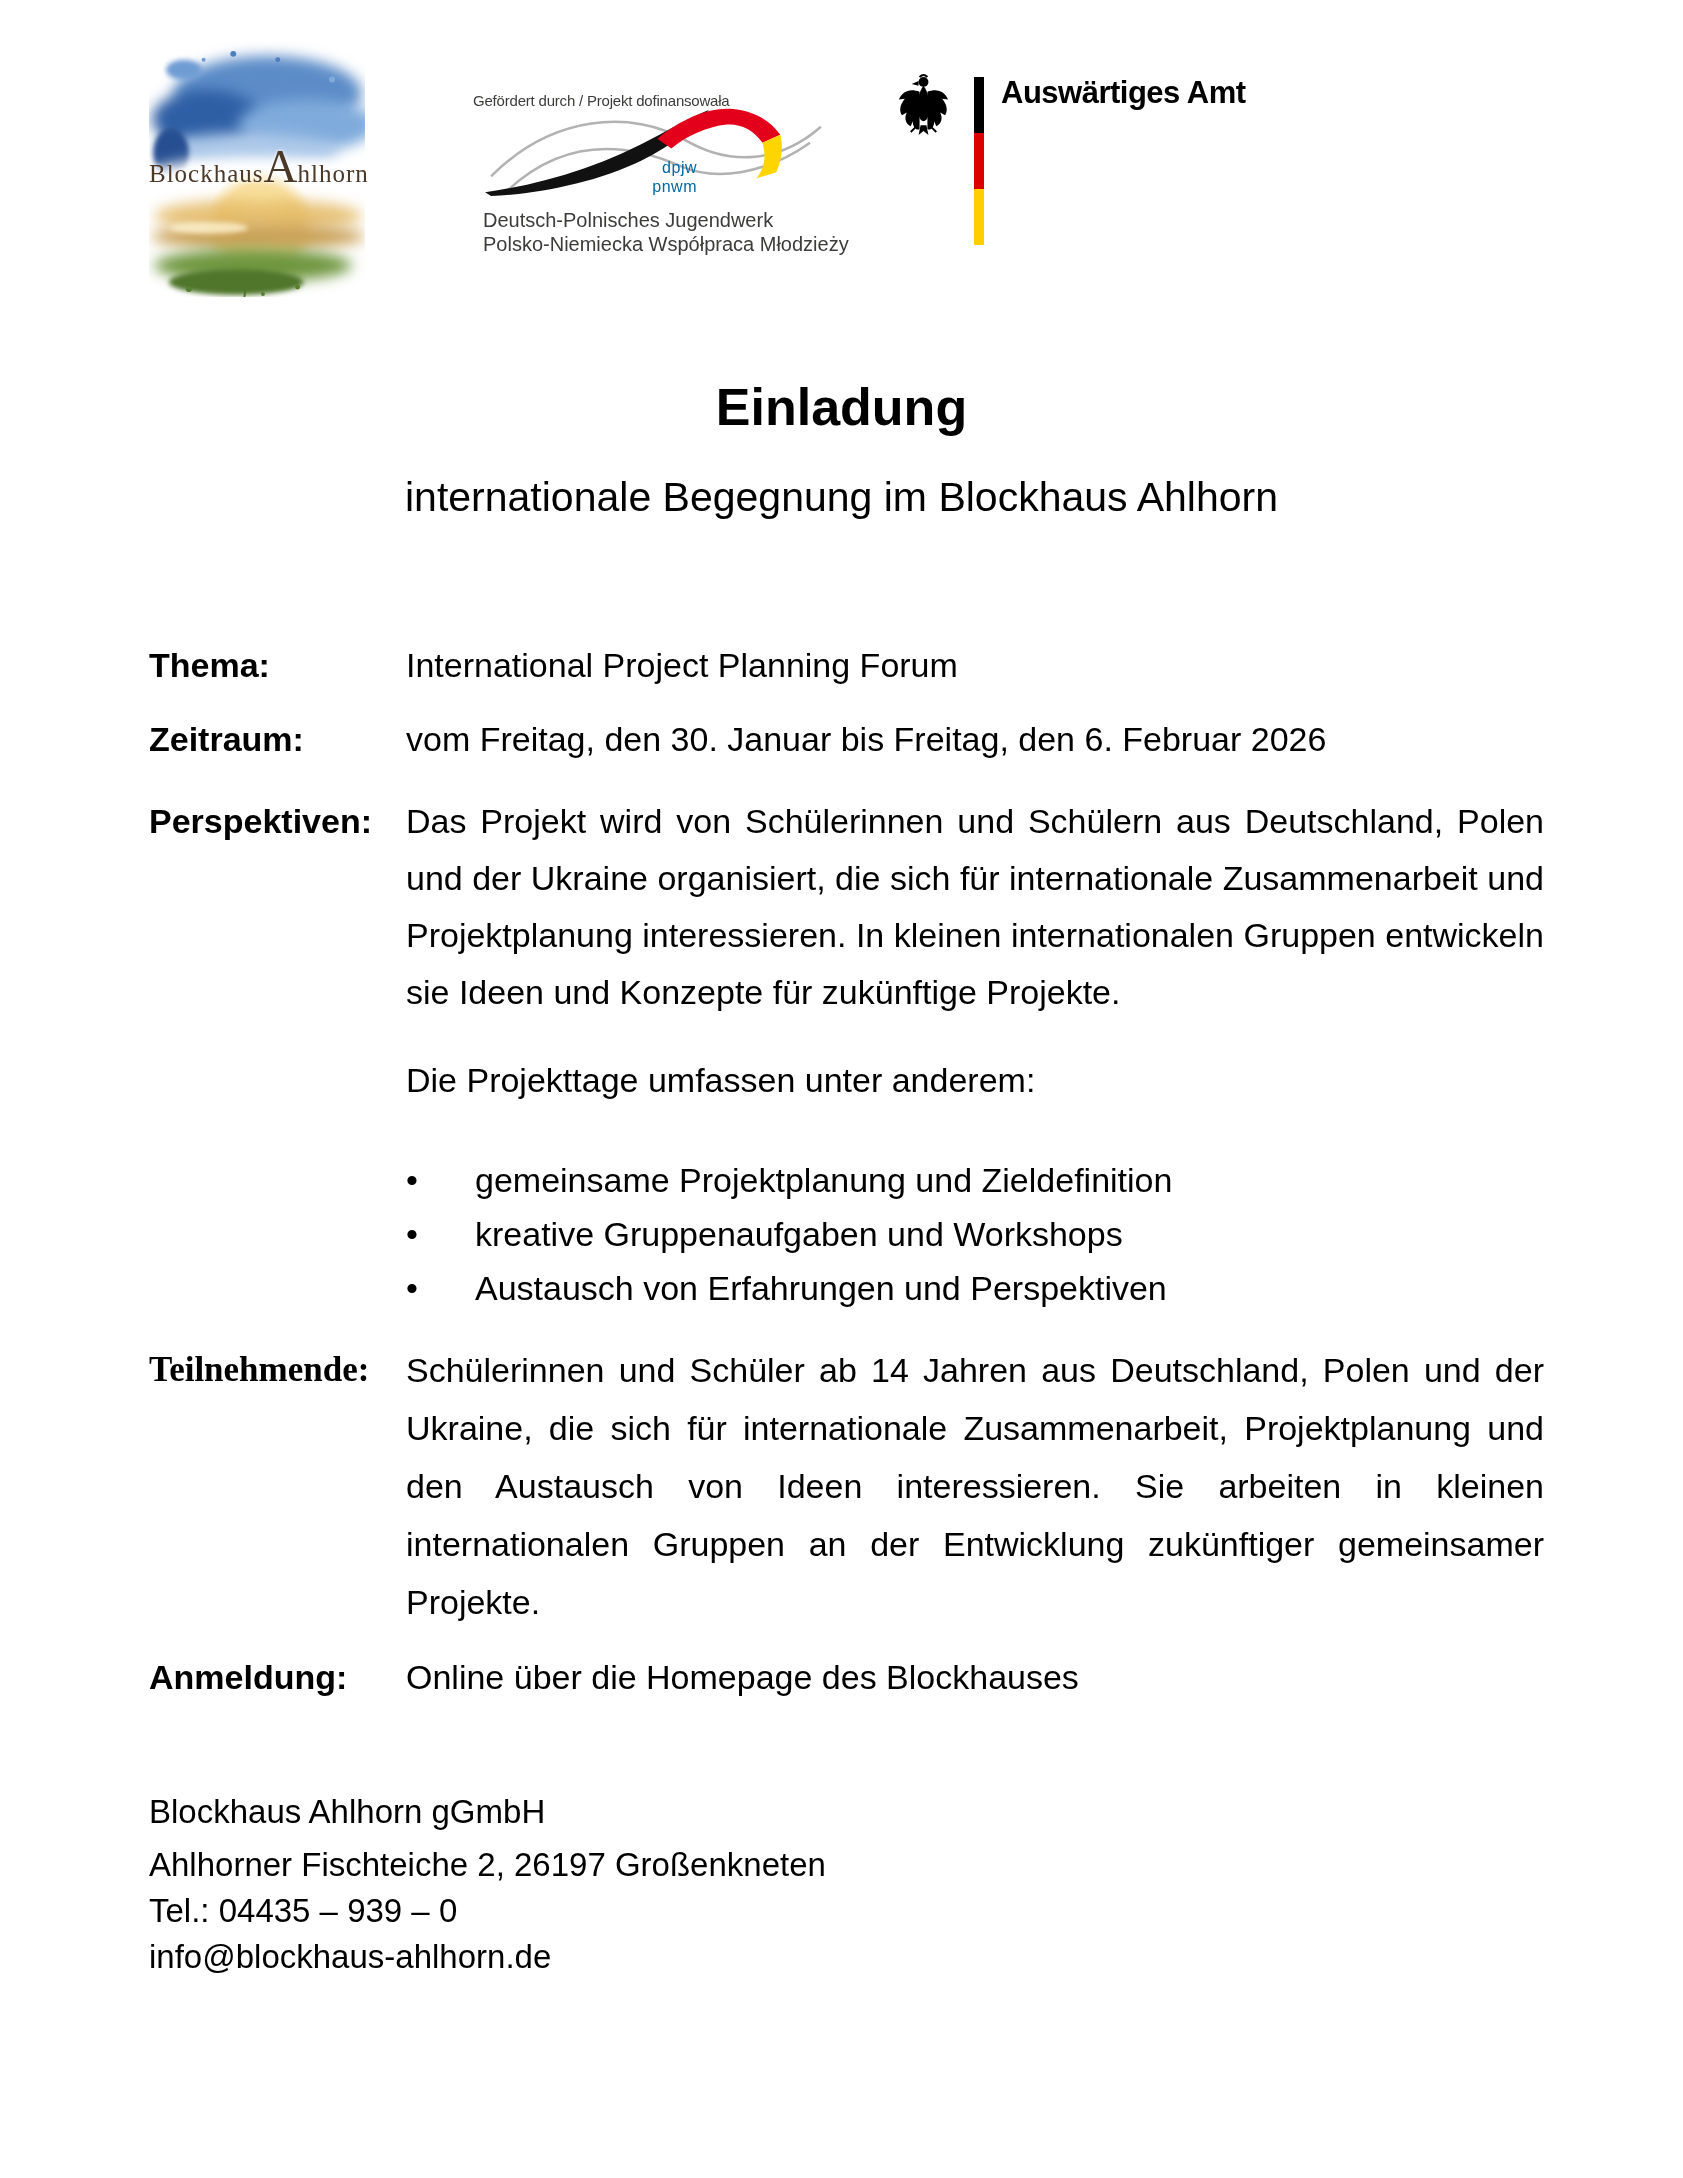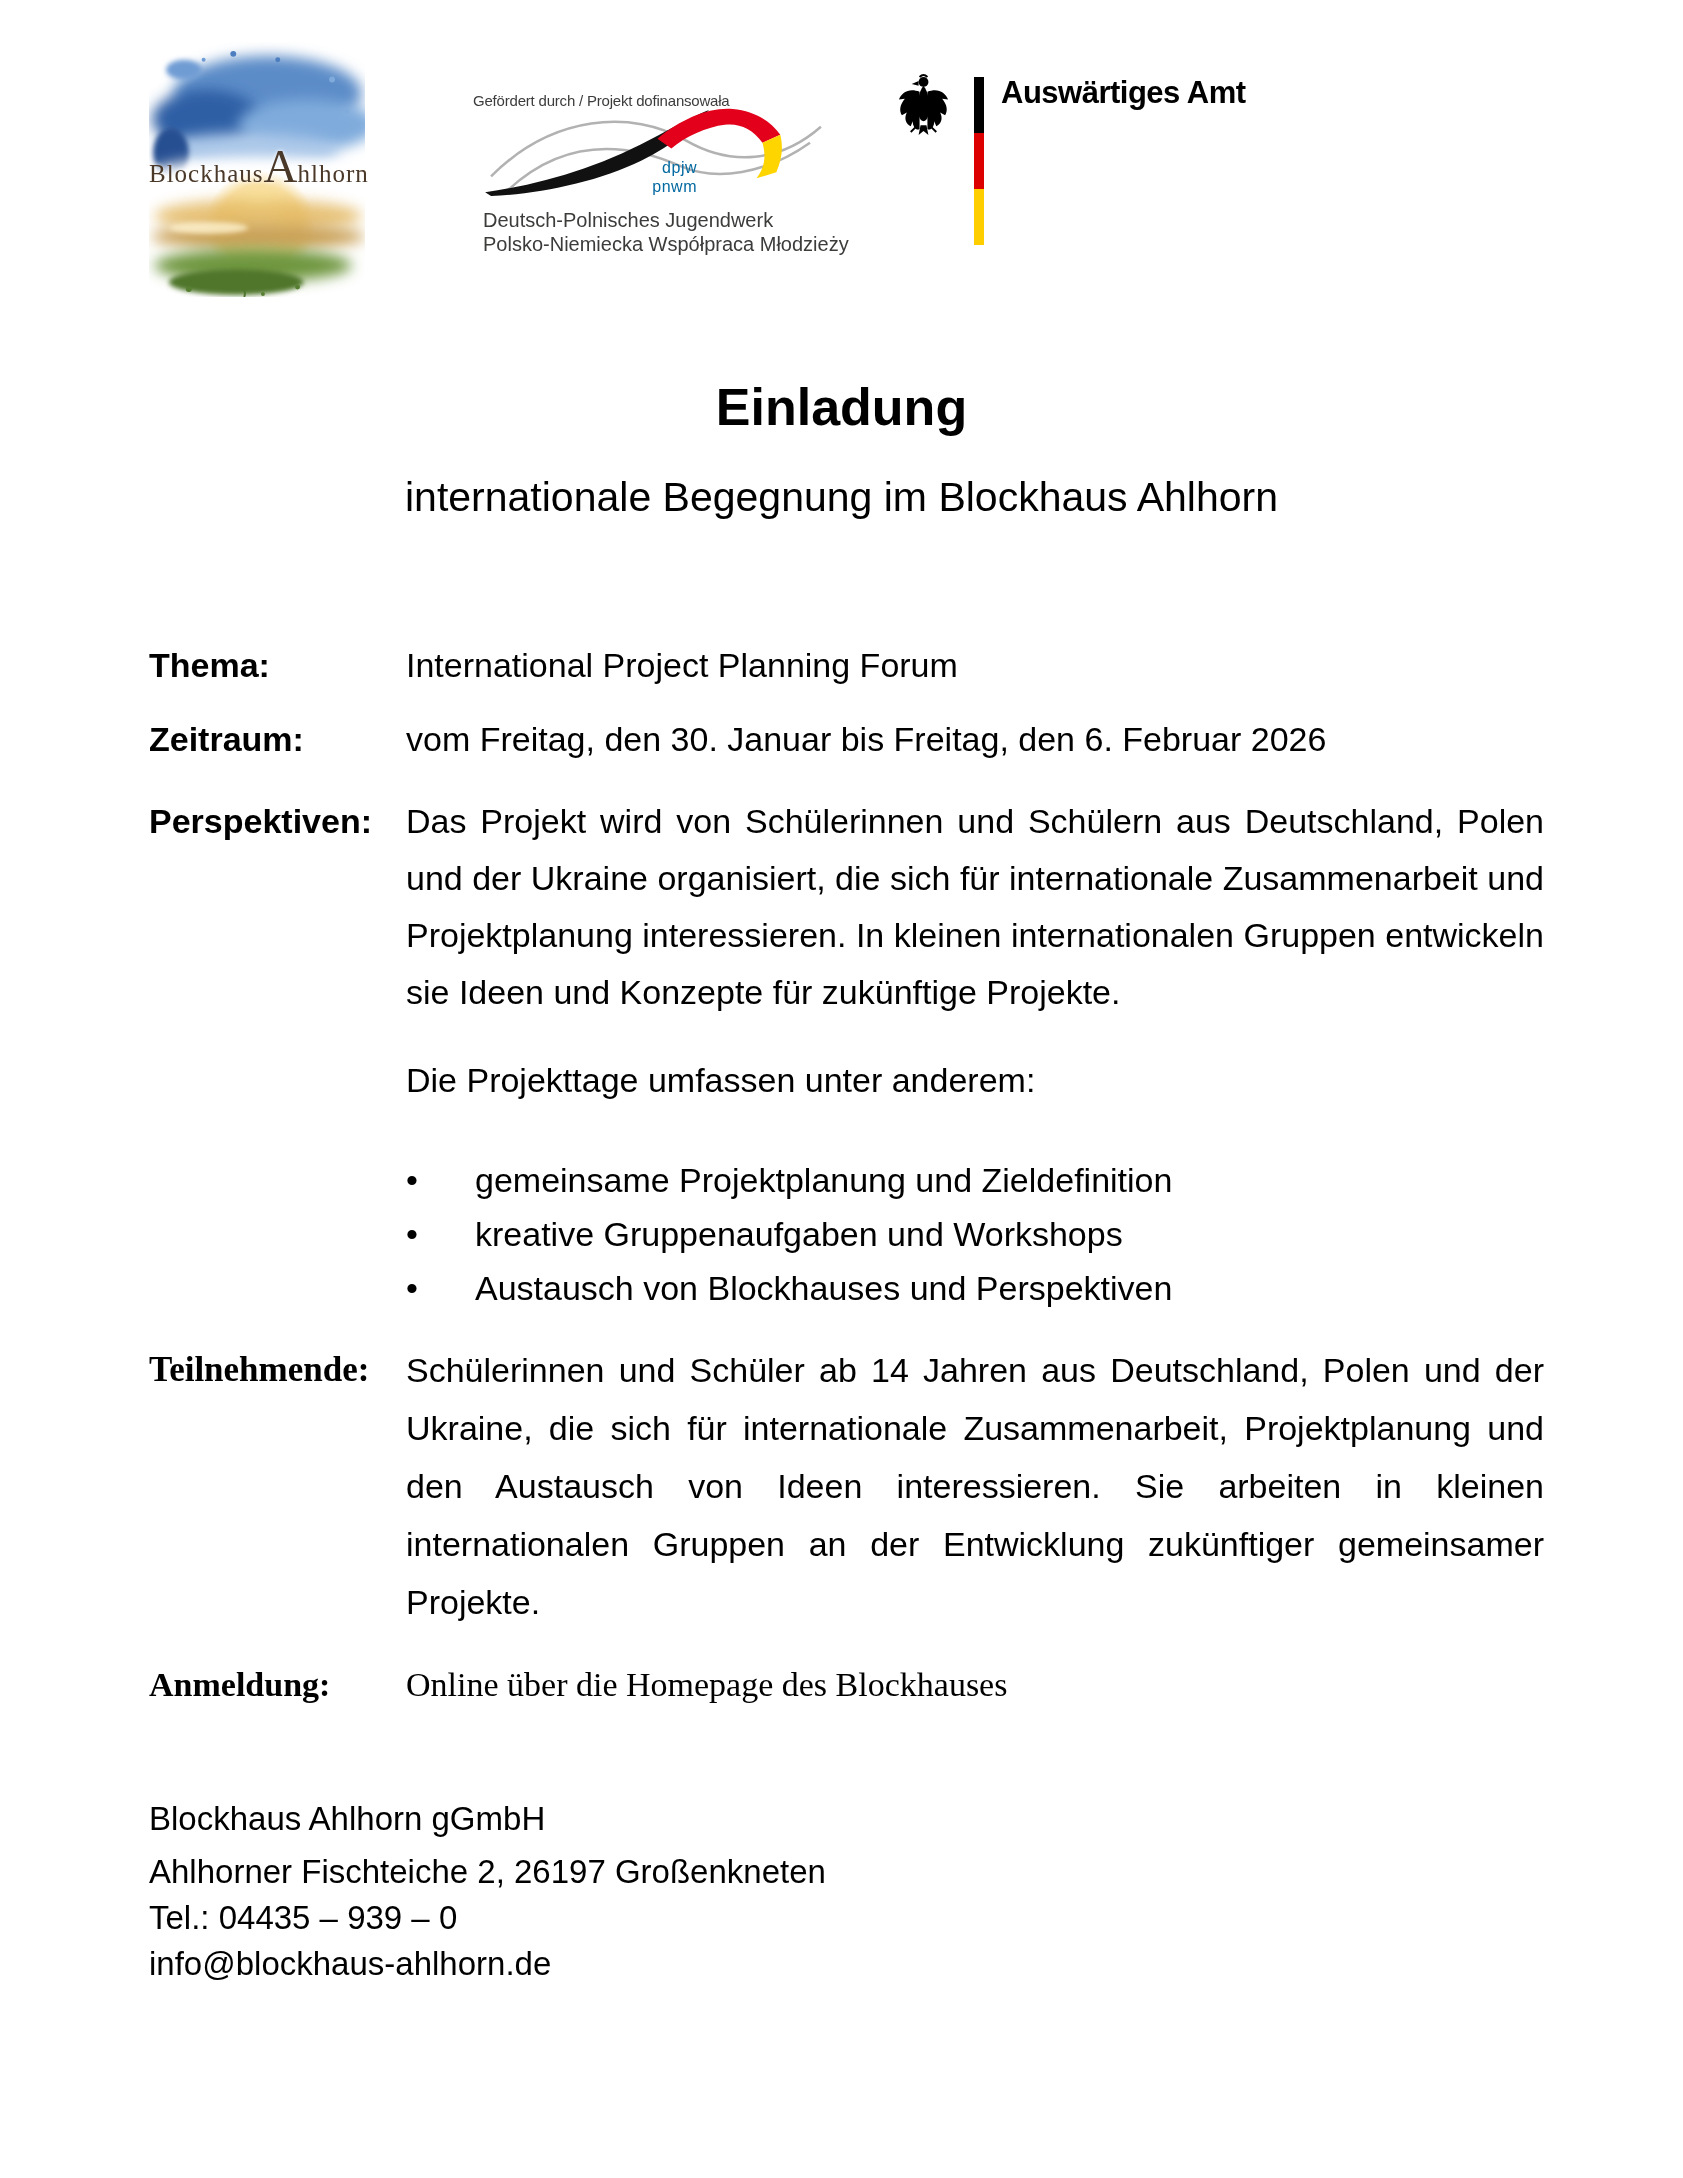--- a/index.html
+++ b/index.html
@@ -45,21 +45,21 @@
 
   
   .content { margin:124px 139px 0 149px; font-size:34px; }
   .row { display:grid; grid-template-columns:257px 1fr; line-height:43px; }
   .row .lbl { font-weight:700; }
   .row-zeitraum { margin-top:31px; }
   .row-beschreibung { margin-top:32px; line-height:57px; }
   .row-projekttage { margin-top:31px; line-height:57px; }
   .row-teilnehmende { margin-top:26px; line-height:58px; }
   .row-teilnehmende .lbl { font-family:"Liberation Serif", serif; font-size:35px; }
-  .row-anmeldung { margin-top:32px;font-family:Liberation Serif, serif; }
+  .row-anmeldung { margin-top:25px; }
   .para { text-align:justify; margin:0; }
   .bullets { list-style:none; margin:44px 0 0; padding:0 0 0 257px; }
   .bullets li { line-height:54px; }
   .bullets .marker { display:inline-block; width:69px; }
 
   
   .footer { margin:91px 139px 0 149px; font-size:33px; }
   .footer .org { line-height:44px; margin-bottom:8px; }
   .footer .line { line-height:46px; }
 </style>
@@ -184,21 +184,21 @@
     </div>
 
     <ul class="bullets">
       <li>
         <span class="marker">•</span><span>gemeinsame Projektplanung und Zieldefinition</span>
       </li>
       <li>
         <span class="marker">•</span><span>kreative Gruppenaufgaben und Workshops</span>
       </li>
       <li>
-        <span class="marker">•</span><span>Austausch von Blockhauses und Perspektiven</span>
+        <span class="marker">•</span><span>Austausch von Erfahrungen und Perspektiven</span>
       </li>
     </ul>
 
     <div class="row row-teilnehmende">
       <span class="lbl">Teilnehmende:</span>
       <p class="para">Schülerinnen und Schüler ab 14 Jahren aus Deutschland, Polen und der Ukraine, die sich für internationale Zusammenarbeit, Projektplanung und den Austausch von Ideen interessieren. Sie arbeiten in kleinen internationalen Gruppen an der Entwicklung zukünftiger gemeinsamer Projekte.</p>
     </div>
 
     <div class="row row-anmeldung">
       <span class="lbl">Anmeldung:</span>

